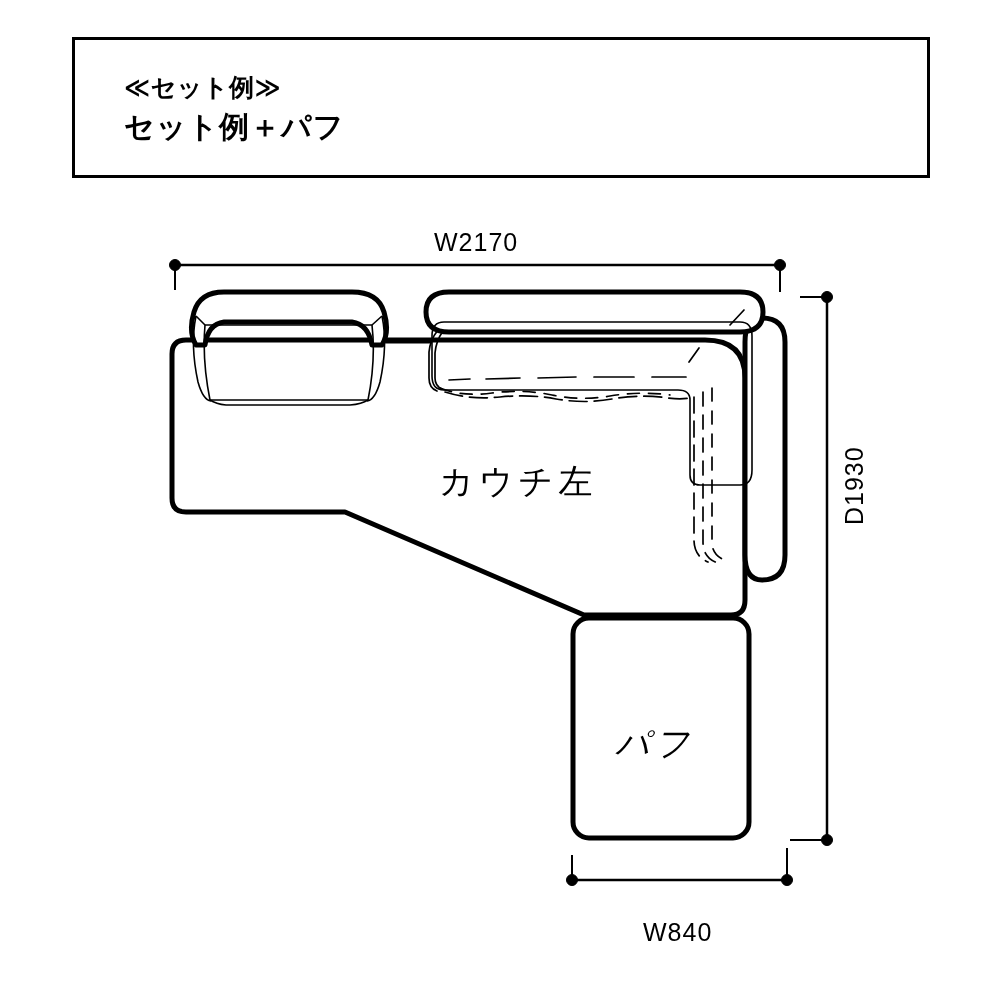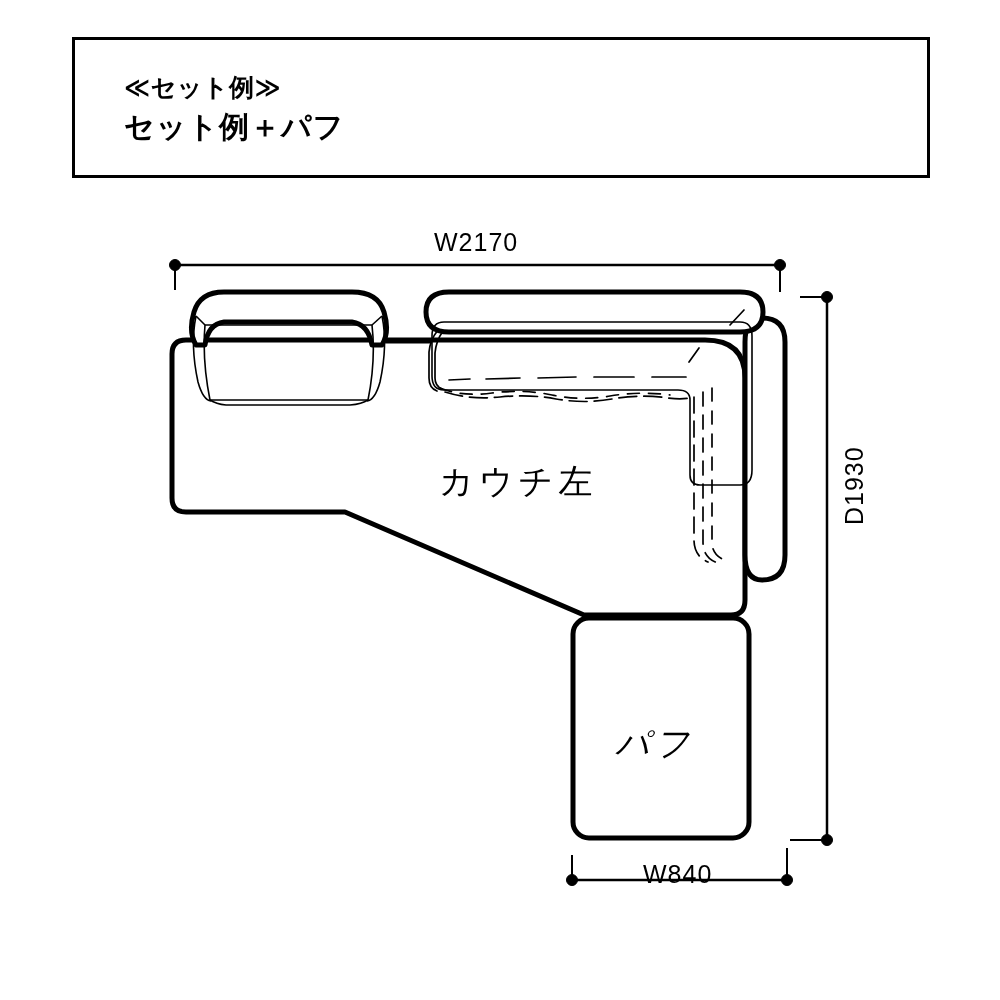--- a/index.html
+++ b/index.html
@@ -59,21 +59,21 @@
     font-size: 25px;
     letter-spacing: 1px;
     white-space: nowrap;
   }
   .dim-w2170 {
     left: 434px;
     top: 228px;
   }
   .dim-w840 {
     left: 643px;
-    top: 860px;
+    top: 918px;
     text-align: right;
   }
   .dim-d1930 {
     left: 840px;
     top: 525px;
     transform: rotate(-90deg);
     transform-origin: left top;
     width: 120px;
     text-align: left;
   }

